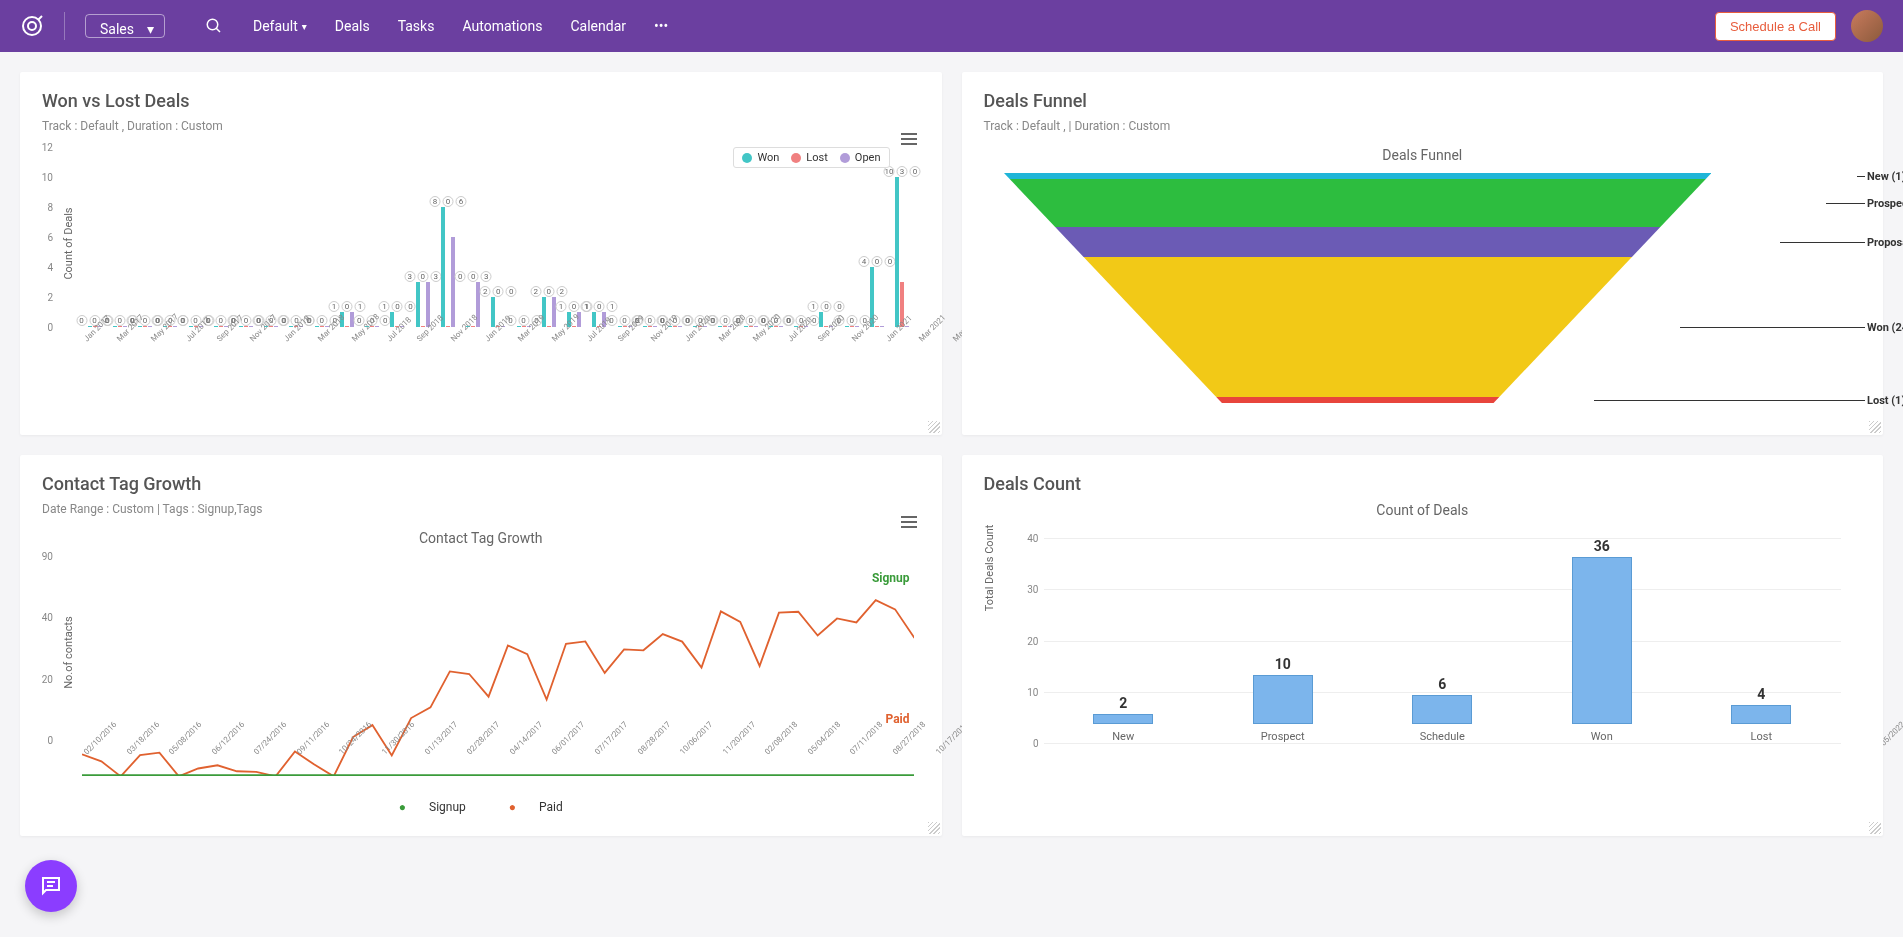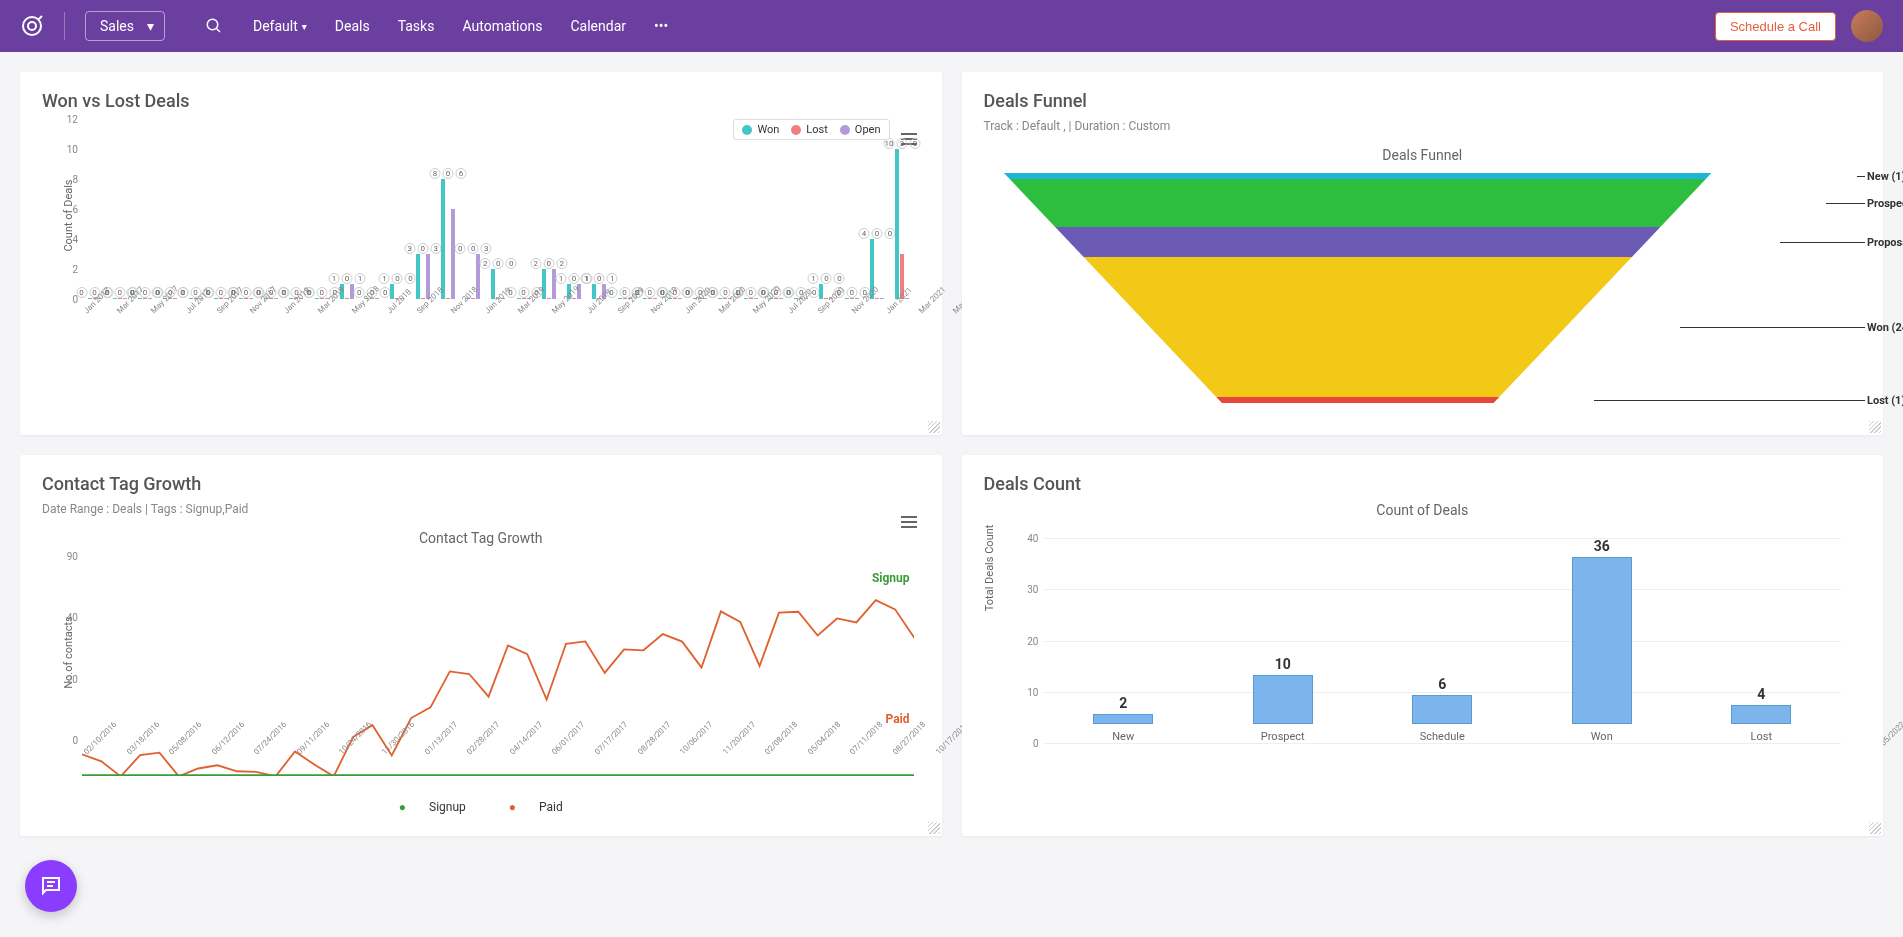--- a/index.html
+++ b/index.html
@@ -2,21 +2,21 @@
 <html><head>
 <meta charset="utf-8">
 <style>
 * { box-sizing: border-box; margin: 0; padding: 0; }
 body { font-family: -apple-system, BlinkMacSystemFont, "Segoe UI", Roboto, sans-serif; background: #f5f5f7; color: #333; }
 
 
 .topbar { background: #6b3fa0; height: 52px; display: flex; align-items: center; padding: 0 20px; color: white; }
 .logo { width: 24px; height: 24px; margin-right: 20px; }
 .divider-v { width: 1px; height: 28px; background: rgba(255,255,255,0.3); margin-right: 20px; }
-.sales-dropdown { background: transparent; border: 1px solid rgba(255,255,255,0.5); color: white; padding: 6px 30px 6px 14px; border-radius: 4px; font-size: 14px; cursor: pointer; position: relative; margin-right: 40px; }
+.sales-dropdown { background: transparent; border: 1px solid rgba(255,255,255,0.5); color: white; padding: 6px 30px 0 14px; border-radius: 4px; font-size: 14px; cursor: pointer; position: relative; margin-right: 40px; }
 .sales-dropdown::after { content: "▾"; position: absolute; right: 10px; }
 .search-ico { cursor: pointer; margin-right: 30px; }
 .nav-items { display: flex; gap: 28px; align-items: center; }
 .nav-item { color: white; font-size: 14px; cursor: pointer; display: flex; align-items: center; gap: 4px; }
 .spacer { flex: 1; }
 .call-btn { background: white; color: #e85d3d; border: 1px solid #e85d3d; padding: 6px 14px; border-radius: 4px; font-size: 13px; cursor: pointer; margin-right: 15px; }
 .avatar { width: 32px; height: 32px; border-radius: 50%; background: linear-gradient(135deg, #c97b5d, #8b5a3c); cursor: pointer; }
 
 
 .dashboard { padding: 20px; display: grid; grid-template-columns: 1fr 1fr; gap: 20px; }
@@ -24,21 +24,21 @@
 .panel-title { font-size: 18px; color: #555; font-weight: 500; margin-bottom: 8px; }
 .panel-sub { font-size: 12px; color: #888; margin-bottom: 14px; }
 .chart-title { text-align: center; font-size: 14px; color: #666; margin-bottom: 10px; }
 .hamburger { position: absolute; top: 58px; right: 25px; cursor: pointer; }
 .hamburger div { width: 16px; height: 2px; background: #666; margin: 3px 0; }
 .resize-handle { position: absolute; bottom: 2px; right: 2px; width: 12px; height: 12px; cursor: se-resize; background: repeating-linear-gradient(135deg, #ccc, #ccc 1px, transparent 1px, transparent 3px); }
 
 
 .bar-chart { position: relative; height: 230px; padding-left: 40px; padding-bottom: 50px; }
 .y-axis { position: absolute; left: 35px; top: 0; bottom: 50px; width: 1px; }
-.y-tick-label { position: absolute; right: 0; font-size: 10px; color: #888; transform: translateY(-50%); }
+.y-tick-label { position: absolute; right: 25px; font-size: 10px; color: #888; transform: translateY(-50%); }
 .y-axis-title { position: absolute; left: -10px; top: 90px; transform: rotate(-90deg); font-size: 11px; color: #666; white-space: nowrap; }
 .bars-area { position: absolute; left: 40px; right: 5px; top: 0; bottom: 50px; display: flex; align-items: flex-end; }
 .bar-group { flex: 1; display: flex; align-items: flex-end; justify-content: center; gap: 1px; position: relative; min-width: 0; }
 .bar { width: 4px; position: relative; }
 .bar-won { background: #42c6c6; }
 .bar-lost { background: #f08080; }
 .bar-open { background: #b19cd9; }
 .bar-label-grp { position: absolute; bottom: 100%; left: 50%; transform: translateX(-50%); display: flex; gap: 2px; font-size: 8px; color: #666; white-space: nowrap; }
 .bar-label-grp span { border: 1px solid #ccc; border-radius: 50%; width: 11px; height: 11px; display: inline-flex; align-items: center; justify-content: center; }
 .x-labels { position: absolute; left: 40px; right: 5px; bottom: 0; height: 48px; display: flex; }
@@ -101,20 +101,21 @@
   </div>
   <div class="spacer"></div>
   <button class="call-btn">Schedule a Call</button>
   <div class="avatar"></div>
 </div>
 
 <div class="dashboard">
 
   <div class="panel">
     <div class="panel-title">Won vs Lost Deals</div>
+    <div class="panel-sub">Track : Default ,  Duration : Custom</div>
     <div class="hamburger">
         <div></div>
         <div></div>
         <div></div>
       </div>
 
     <div class="bar-chart" id="won-lost-chart">
       <div class="legend">
         <div class="legend-item">
             <span class="legend-dot" style="background:#42c6c6"></span>
@@ -521,21 +522,21 @@
           <polygon points="40.5,54 519.5,54 497,84 63,84" fill="#6b5bb5"></polygon>
           <polygon points="63,84 497,84 392,224 168,224" fill="#f2c917"></polygon>
           <polygon points="168,224 392,224 387.5,230 172.5,230" fill="#e8453c"></polygon>
         </svg>
     <div class="funnel-label" style="top: 1.25%; transform: translateY(-50%); margin-left: 6px;">New (1)</div><div class="funnel-line" style="top: 1.25%; left: 99.5982%; right: -4px;"></div><div class="funnel-label" style="top: 12.5%; transform: translateY(-50%); margin-left: 6px;">Prospect (9)</div><div class="funnel-line" style="top: 12.5%; left: 95.9821%; right: -4px;"></div><div class="funnel-label" style="top: 28.75%; transform: translateY(-50%); margin-left: 6px;">Proposal (6)</div><div class="funnel-line" style="top: 28.75%; left: 90.7589%; right: -4px;"></div><div class="funnel-label" style="top: 64.1667%; transform: translateY(-50%); margin-left: 6px;">Won (24)</div><div class="funnel-line" style="top: 64.1667%; left: 79.375%; right: -4px;"></div><div class="funnel-label" style="top: 94.5833%; transform: translateY(-50%); margin-left: 6px;">Lost (1)</div><div class="funnel-line" style="top: 94.5833%; left: 69.5982%; right: -4px;"></div></div>
     <div class="resize-handle"></div>
   </div>
 
   <div class="panel">
     <div class="panel-title">Contact Tag Growth</div>
-    <div class="panel-sub">Date Range : Deals | Tags : Signup,Paid</div>
+    <div class="panel-sub">Date Range : Custom | Tags : Signup,Tags</div>
     <div class="chart-title">Contact Tag Growth</div>
     <div class="hamburger">
         <div></div>
         <div></div>
         <div></div>
       </div>
 
     <div class="line-chart">
       <div class="y-axis-title">No.of contacts</div>
       <div id="tg-yaxis" style="position:absolute;left:35px;top:0;bottom:56px;width:1px;">

